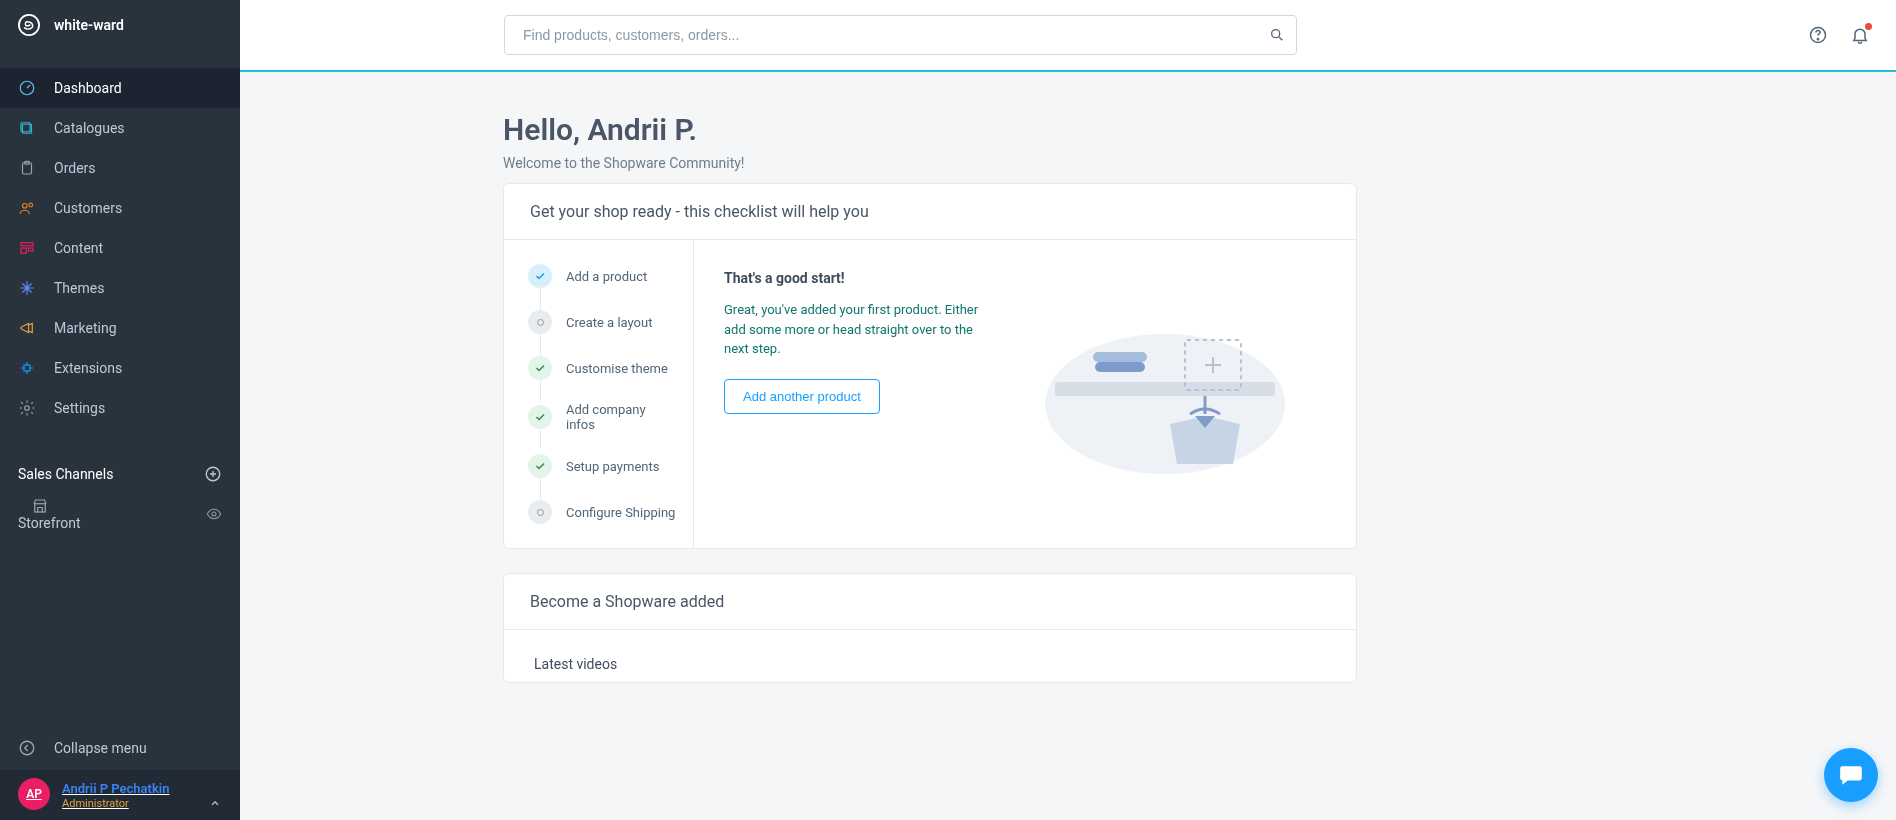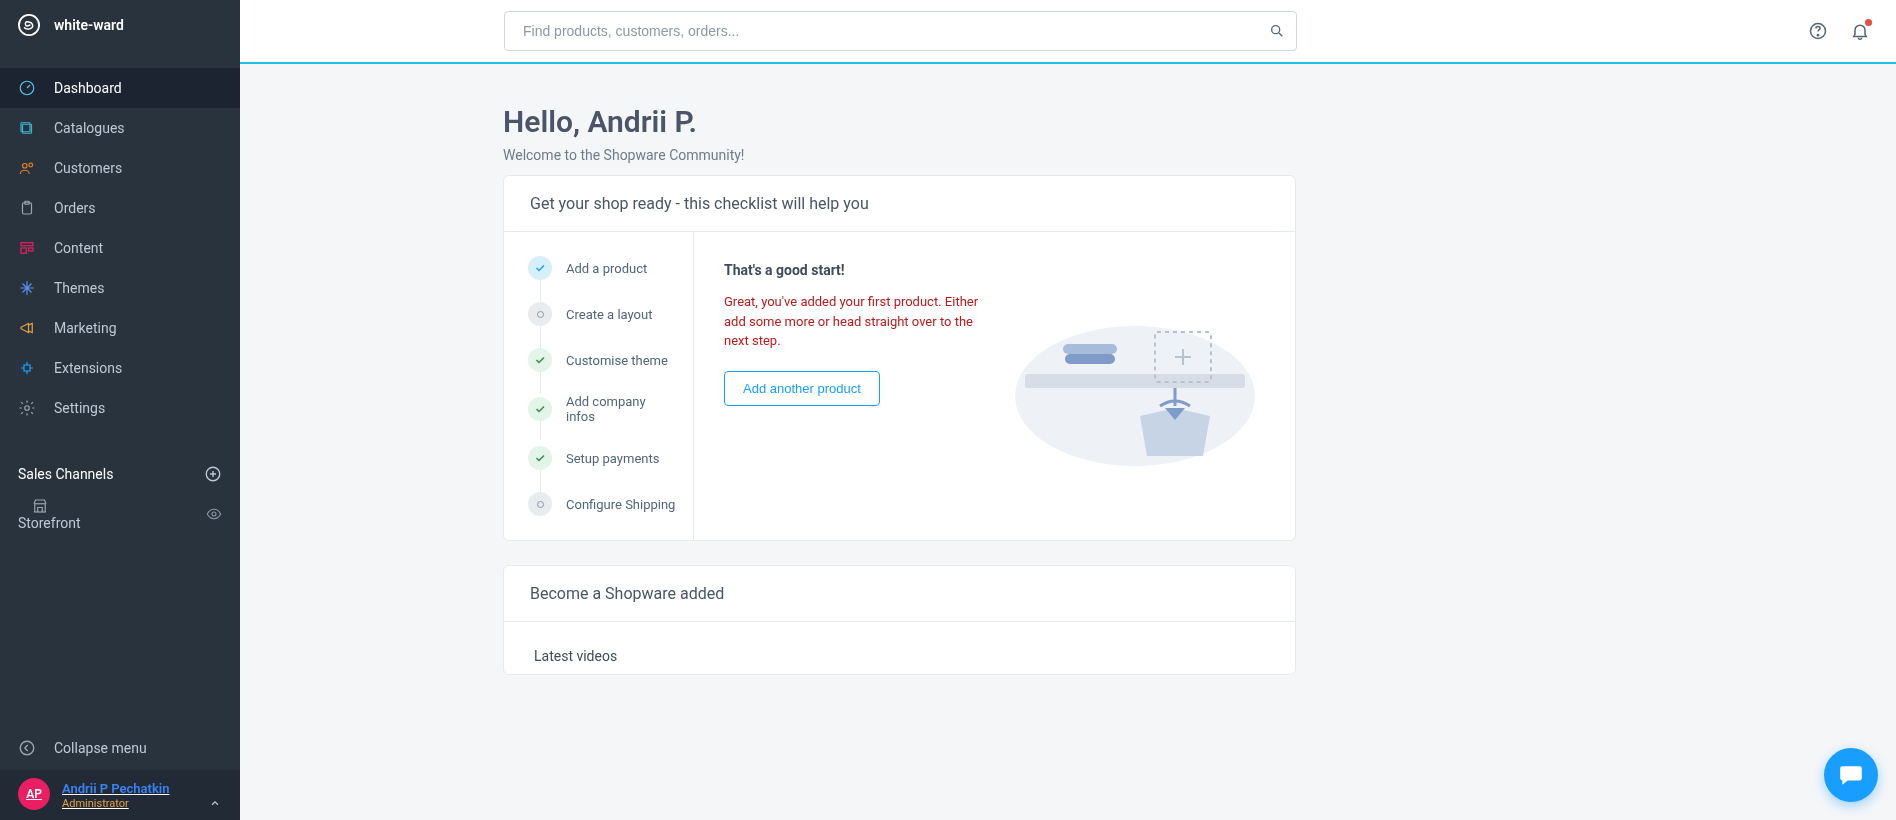--- a/index.html
+++ b/index.html
@@ -34,31 +34,31 @@
 
   .user-row { display:flex; align-items:flex-end; padding: 10px 18px; background:#222b35; height:50px; cursor:pointer;text-decoration:underline;}
   .avatar { width:32px; height:32px; border-radius:50%; background:#e91e63; color:#fff; display:flex; align-items:center; justify-content:center; font-size:12px; font-weight:600; margin-right:12px; flex-shrink:0;}
   .user-info { flex:1; line-height:1.2;}
   .user-name { font-size:13px; color:#3b82f6; font-weight:600;}
   .user-role { font-size:11px; color:#e6a23c;}
   .user-chevron {width:14px; height:14px; color:#bcc9d6;}
 
   
   .main { flex:1; display:flex; flex-direction:column; background:#f5f6f8; position:relative;}
-  .topbar { height:64px; background:#fff; display:flex; align-items:center; padding: 0 26px; border-bottom:2px solid #1fc0e0; }
+  .topbar { height:72px; background:#fff; display:flex; align-items:center; padding: 0 26px; border-bottom:2px solid #1fc0e0; }
   .search-wrap { flex:0 0 auto; width:793px; margin-left:238px; position:relative;}
   .search-input { width:100%; height:40px; border:1px solid #d1d9e0; border-radius:4px; padding: 0 40px 0 18px; font-size:14px; color:#52667a; background:#fff;}
   .search-input::placeholder { color:#8b98a6; }
   .search-glass { position:absolute; right:12px; top:50%; transform:translateY(-50%); width:16px; height:16px; color:#52667a;}
   .top-actions { margin-left:auto; display:flex; align-items:center; gap:22px;}
   .top-icon { width:20px; height:20px; color:#52667a; cursor:pointer; position:relative;}
   .notif-dot { position:absolute; top:-2px; right:-2px; width:7px; height:7px; background:#e74c3c; border-radius:50%;}
 
   .content { flex:1; overflow:auto; padding: 40px 0 0 0;}
-  .content-inner { width:793px; margin-left:263px;}
+  .content-inner { width:854px; margin-left:263px;}
 
   .greeting { font-size:30px; font-weight:600; color:#4a5568; margin-bottom:8px;}
   .subgreeting { font-size:14px; color:#6e7d8c; margin-bottom:12px;}
 
   .card { background:#fff; border:1px solid #e5eaef; border-radius:6px; margin-bottom:24px;}
   .card-header { padding:18px 26px; font-size:16px; color:#4a5568; border-bottom:1px solid #e5eaef;}
   .card-body { display:flex; }
 
   .checklist { width:190px; border-right:1px solid #e5eaef; padding:24px 16px 24px 24px;}
   .check-item { display:flex; align-items:center; margin-bottom:22px; cursor:pointer; position:relative;}
@@ -68,21 +68,21 @@
   .check-circle.pending { background:#e8ecef; color:#8b98a6;}
   .check-circle.active { background:#d6f0fa; color:#189eff;}
   .check-line { position:absolute; left:11.5px; top:24px; width:1px; height:22px; background:#e5eaef;}
   .check-text { font-size:13px; color:#52667a;}
   .circle-dot { width:7px; height:7px; border-radius:50%; border:1.5px solid currentColor;}
   .circle-check svg { width:12px; height:12px;}
 
   .checklist-detail { flex:1; padding:30px 30px; display:flex; }
   .detail-text { width:260px;}
   .detail-title { font-size:14px; font-weight:700; color:#3f4c5c; margin-bottom:14px;}
-  .detail-desc { font-size:13px; color:#b91c1c; line-height:1.5; margin-bottom:20px;}
+  .detail-desc { font-size:13px; color:#0f766e; line-height:1.5; margin-bottom:20px;}
   .detail-btn { display:inline-block; padding:9px 18px; border:1px solid #189eff; color:#189eff; background:#fff; border-radius:4px; font-size:13px; cursor:pointer;}
 
   .illus { flex:1; display:flex; align-items:center; justify-content:center; padding-left:20px;}
   .illus svg { width:260px; height:180px;}
 
   .card-header-2 { padding:18px 26px; font-size:16px; color:#4a5568; border-bottom:1px solid #e5eaef;}
   .card-sub { padding:26px 30px 10px 30px; font-size:14px; font-weight:400; color:#3f4c5c;}
 
   .fab { position:absolute; bottom:18px; right:18px; width:54px; height:54px; background:#189eff; border-radius:50%; display:flex; align-items:center; justify-content:center; cursor:pointer; box-shadow:0 4px 12px rgba(24,158,255,.4);}
   .fab svg{ width:26px; height:26px; color:#fff;}
@@ -120,36 +120,36 @@
         <span class="nav-icon">
             <svg viewBox="0 0 24 24" stroke="#3ab5d0" stroke-width="1.6" fill="none">
               <rect x="6" y="7" width="12" height="12" rx="1"></rect>
               <rect x="4" y="5" width="12" height="12" rx="1"></rect>
             </svg>
           </span>
         <span class="nav-label">Catalogues</span>
       </div>
       <div class="nav-item">
         <span class="nav-icon">
+            <svg viewBox="0 0 24 24" stroke="#9aa5b1" stroke-width="1.6" fill="none">
+              <rect x="6" y="5" width="12" height="15" rx="2"></rect>
+              <rect x="9" y="3" width="6" height="4" rx="1"></rect>
+            </svg>
+          </span>
+        <span class="nav-label">Orders</span>
+      </div>
+      <div class="nav-item">
+        <span class="nav-icon">
             <svg viewBox="0 0 24 24" stroke="#e67e22" stroke-width="1.6" fill="none">
               <circle cx="9" cy="9" r="3"></circle>
               <path d="M3 20c0-3 3-5 6-5s6 2 6 5"></path>
               <circle cx="17" cy="8" r="2.5"></circle>
             </svg>
           </span>
         <span class="nav-label">Customers</span>
-      </div>
-      <div class="nav-item">
-        <span class="nav-icon">
-            <svg viewBox="0 0 24 24" stroke="#9aa5b1" stroke-width="1.6" fill="none">
-              <rect x="6" y="5" width="12" height="15" rx="2"></rect>
-              <rect x="9" y="3" width="6" height="4" rx="1"></rect>
-            </svg>
-          </span>
-        <span class="nav-label">Orders</span>
       </div>
       <div class="nav-item">
         <span class="nav-icon">
             <svg viewBox="0 0 24 24" stroke="#e91e63" stroke-width="1.6" fill="none">
               <rect x="4" y="5" width="16" height="4"></rect>
               <rect x="4" y="12" width="7" height="7"></rect>
               <rect x="14" y="12" width="6" height="4"></rect>
             </svg>
           </span>
         <span class="nav-label">Content</span>

